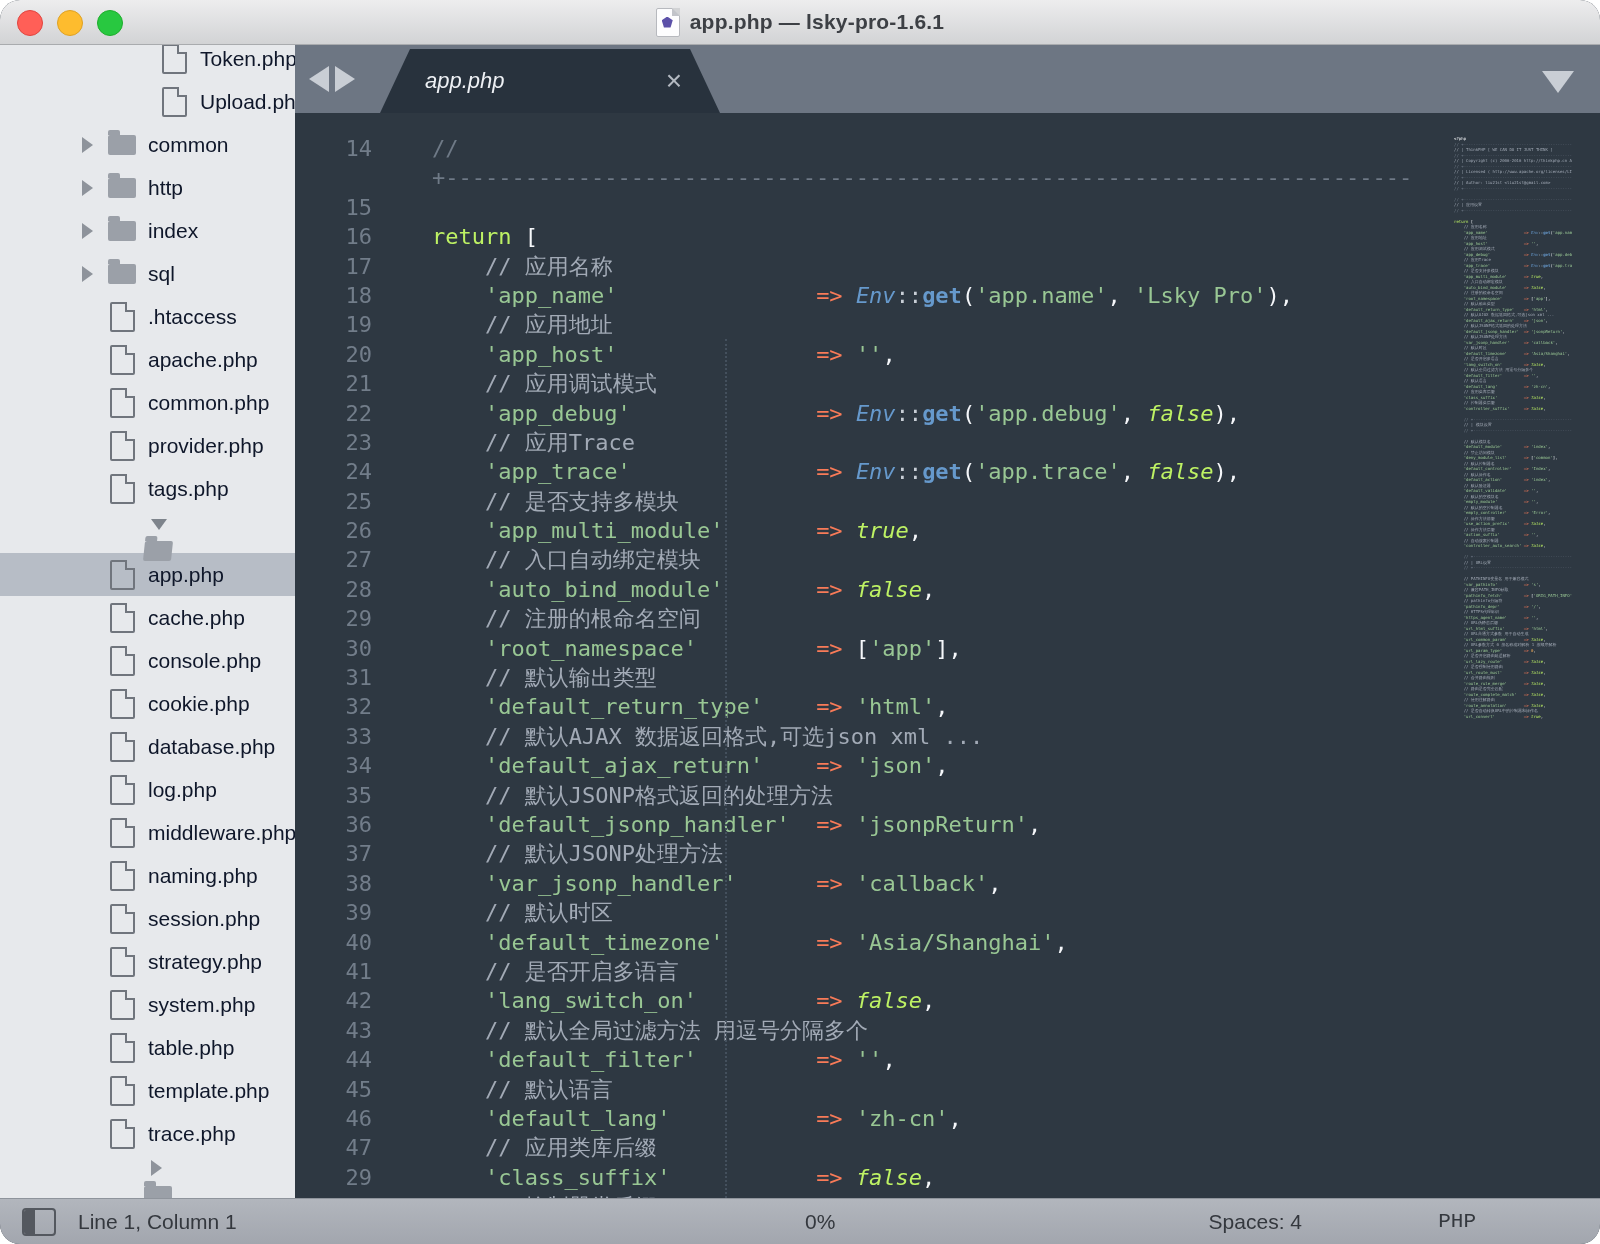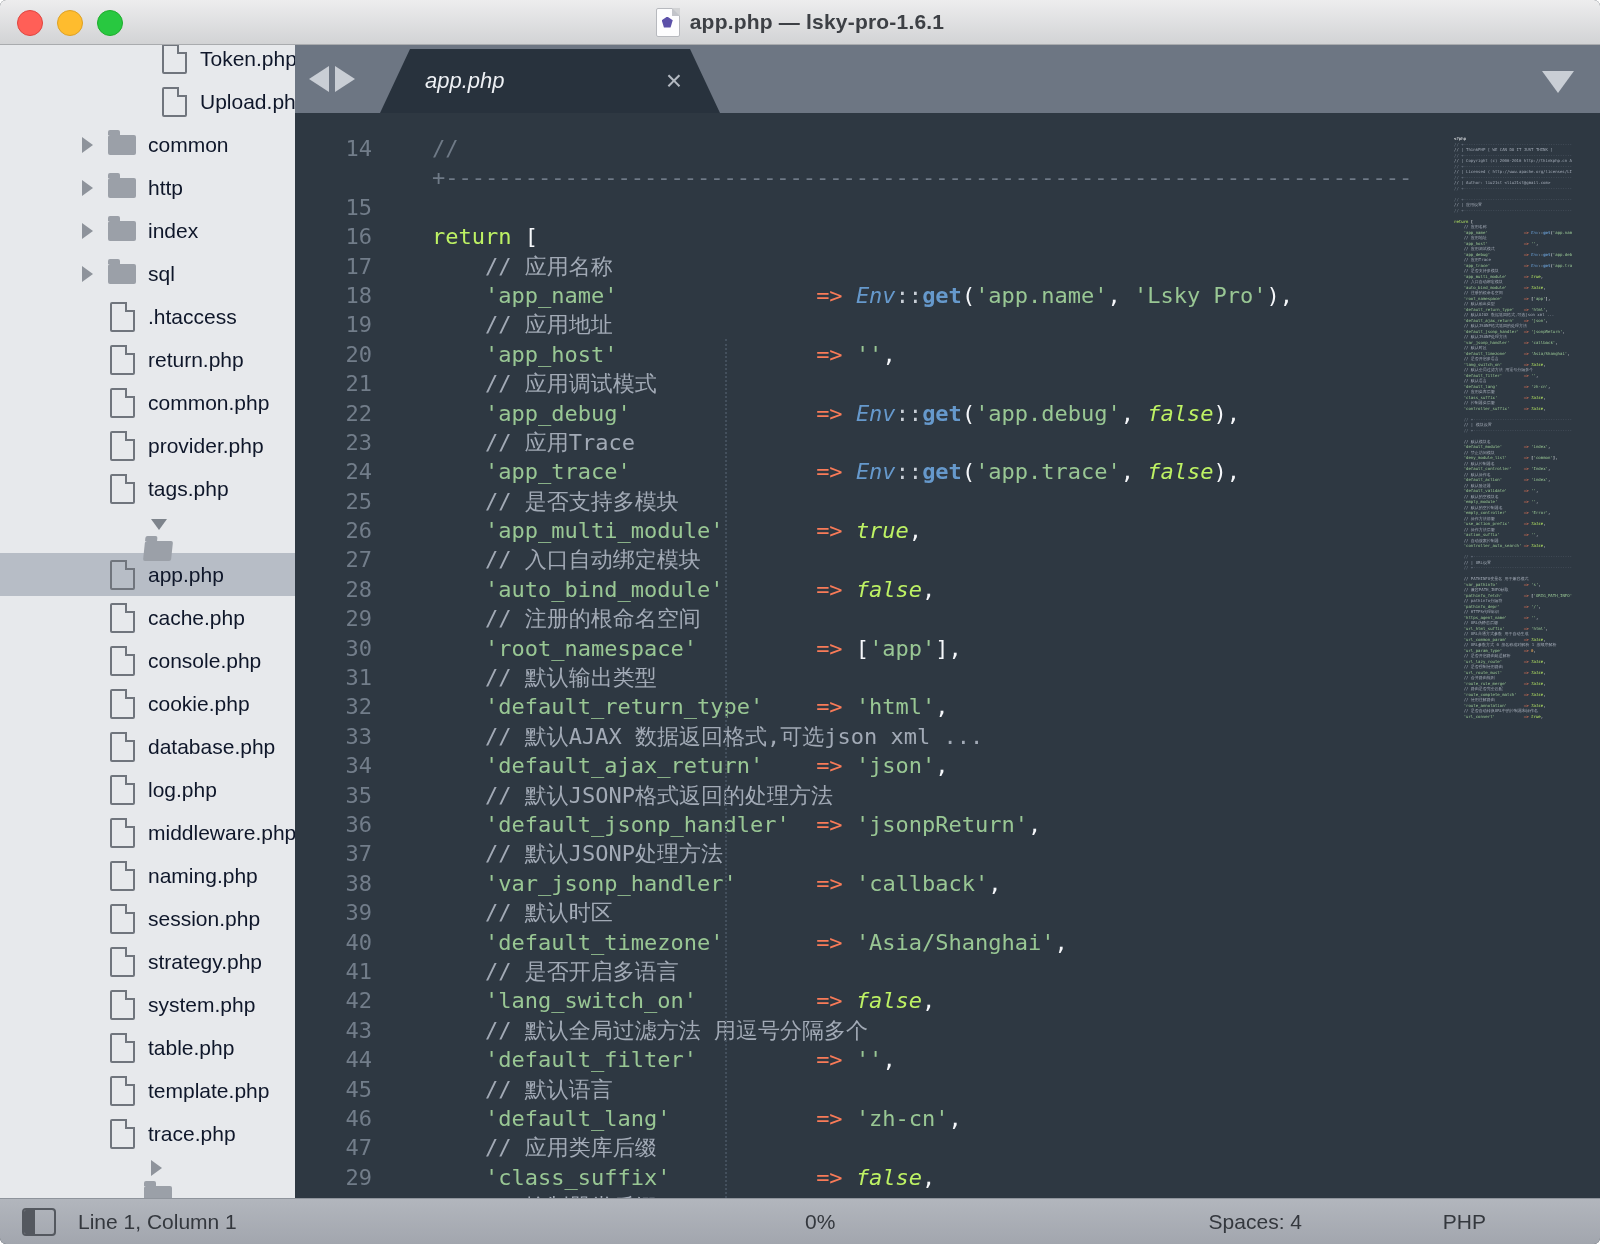--- a/index.html
+++ b/index.html
@@ -1,17 +1,17 @@
 <!DOCTYPE html>
 <html><head>
 <meta charset="utf-8">
 <style>
   html,body{margin:0;padding:0;background:#ffffff;}
   body{width:1600px;height:1244px;position:relative;font-family:"Liberation Sans","DejaVu Sans",sans-serif;-webkit-font-smoothing:antialiased;}
-  .window{position:absolute;inset:0;border-radius:6px;overflow:hidden;display:flex;flex-direction:column;background:#2e3842;}
+  .window{position:absolute;inset:0;border-radius:20px;overflow:hidden;display:flex;flex-direction:column;background:#2e3842;}
 
   
   .titlebar{height:44px;flex:0 0 44px;background:linear-gradient(#ededee,#d2d3d5);border-bottom:1px solid #a9abae;position:relative;display:flex;align-items:center;justify-content:center;}
   .traffic{position:absolute;left:17px;top:10px;display:flex;gap:14px;}
   .traffic .light{width:24px;height:24px;border-radius:50%;}
   .light.red{background:#ff5f57;border:1px solid #e0443e;}
   .light.yellow{background:#febc2e;border:1px solid #dea123;}
   .light.green{background:#28c840;border:1px solid #1dad2b;}
   .title-group{display:flex;align-items:center;gap:10px;}
   .doc-icon{width:22px;height:27px;background:#fdfdfe;border:1px solid #b7b9be;border-radius:2px;position:relative;}
@@ -68,21 +68,21 @@
   
   .minimap{position:absolute;top:2px;right:28px;width:118px;bottom:0;overflow:hidden;font-family:"DejaVu Sans Mono","Liberation Mono",monospace;font-size:4px;line-height:5.5px;}
   .mm-row{height:5.5px;white-space:pre;overflow:hidden;}
 
   
   .statusbar{height:45px;flex:0 0 45px;background:linear-gradient(#b2b6bd,#a2a6ae);border-top:1px solid #8f949c;display:flex;align-items:center;padding:0 22px;position:relative;font-size:21px;color:#34383e;}
   .panel-icon{width:30px;height:24px;border:2px solid #54585f;border-radius:4px;position:relative;margin-right:22px;}
   .panel-icon:before{content:"";position:absolute;left:0;top:0;bottom:0;width:11px;background:#54585f;border-radius:2px 0 0 2px;}
   .sb-percent{position:absolute;left:805px;}
   .sb-spaces{position:absolute;right:298px;}
-  .sb-lang{position:absolute;right:114px;}
+  .sb-lang{position:absolute;right:124px;font-family:Liberation Mono, monospace;}
 </style>
 </head>
 <body>
 
 <div class="window">
 
   <div class="titlebar">
     <div class="traffic">
       <span class="light red"></span>
       <span class="light yellow"></span>
@@ -153,21 +153,21 @@
     <span class="tree-icon">
               <span class="icon-file"></span>
             </span>
     <span class="tree-label">.htaccess</span>
   </div>
           <div class="tree-row lvl2">
     <span class="disclosure"></span>
     <span class="tree-icon">
               <span class="icon-file"></span>
             </span>
-    <span class="tree-label">return.php</span>
+    <span class="tree-label">apache.php</span>
   </div>
           <div class="tree-row lvl2">
     <span class="disclosure"></span>
     <span class="tree-icon">
               <span class="icon-file"></span>
             </span>
     <span class="tree-label">common.php</span>
   </div>
           <div class="tree-row lvl2">
     <span class="disclosure"></span>

